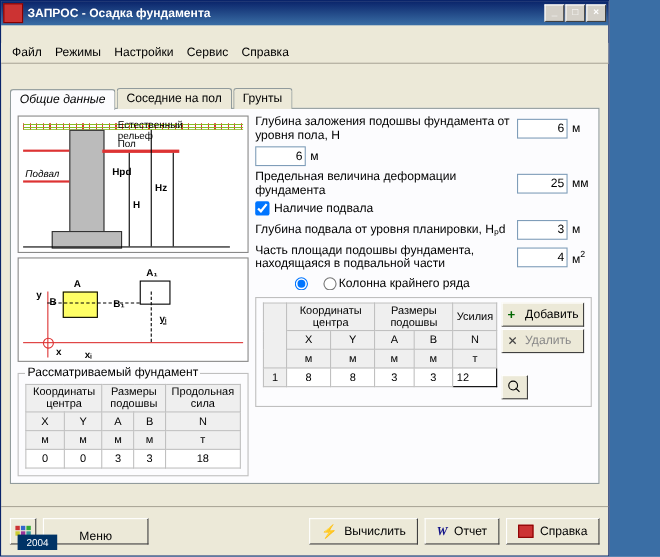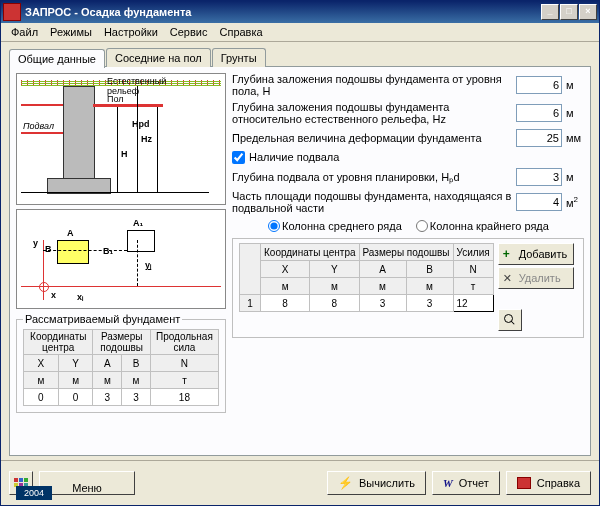--- a/index.html
+++ b/index.html
@@ -1,37 +1,37 @@
 <!DOCTYPE html>
 <html><head>
 <meta charset="utf-8">
 <style>
   html,body{margin:0;padding:0;font-family:Tahoma,Arial,sans-serif;font-size:11px;background:#3a6ea5;}
-  .win{width:600px;height:506px;background:#ece9d8;border:1px solid #0a246a;box-sizing:border-box;display:flex;flex-direction:column;}
+  .win{width:554px;height:506px;background:#ece9d8;border:1px solid #0a246a;box-sizing:border-box;display:flex;flex-direction:column;gap:16px;}
   .titlebar{height:22px;background:linear-gradient(#0a246a,#3a6ea5);color:#fff;display:flex;align-items:center;padding:0 2px;font-weight:bold;font-size:11px;}
   .titlebar .ticon{width:16px;height:16px;background:#c33;margin-right:4px;border:1px solid #800;}
   .titlebar .ttext{flex:1;}
   .tbtns{display:flex;gap:1px;}
   .tbtn{width:16px;height:14px;background:#d4d0c8;border:1px solid #fff;border-right-color:#404040;border-bottom-color:#404040;font-size:9px;line-height:12px;text-align:center;font-family:Marlett,Arial;cursor:default;}
   .menubar{height:18px;background:#ece9d8;display:flex;align-items:center;padding:0 4px;border-bottom:1px solid #aca899;}
   .menuitem{padding:2px 6px;cursor:default;}
   .client{flex:1;padding:6px 8px 4px;display:flex;flex-direction:column;overflow:hidden;}
   .tabs{display:flex;position:relative;z-index:2;}
   .tab{padding:3px 8px;border:1px solid #919b9c;border-bottom:none;background:#ece9d8;margin-right:1px;border-radius:3px 3px 0 0;cursor:default;font-size:11px;position:relative;}
-  .tab.active{background:#fcfcfe;z-index:3;top:1px;}
+  .tab.active{background:#fcfcfe;z-index:3;top:1px;font-style:italic;}
   .tabpanel{flex:1;border:1px solid #919b9c;background:#fcfcfe;margin-top:-1px;padding:6px;display:flex;gap:6px;overflow:hidden;}
   .leftcol{width:210px;display:flex;flex-direction:column;gap:4px;}
   .rightcol{flex:1;display:flex;flex-direction:column;gap:4px;}
   .diagram{border:1px solid #888;background:#fff;height:130px;position:relative;overflow:hidden;font-size:9px;}
   .diagram2{border:1px solid #888;background:#fff;height:98px;position:relative;overflow:hidden;font-size:9px;}
   .fieldrow{display:flex;align-items:center;gap:4px;}
   .fieldrow .lbl{flex:1;font-size:11px;line-height:12px;}
   .fieldrow input[type=text]{width:40px;height:16px;border:1px solid #7f9db9;font-size:11px;padding:0 2px;text-align:right;}
   .unit{width:18px;font-size:11px;}
-  .chk{display:flex;align-items:flex-start;gap:4px;font-size:11px;}
+  .chk{display:flex;align-items:center;gap:4px;font-size:11px;}
   .chk input{width:13px;height:13px;margin:0}
   .radios{display:flex;gap:14px;align-items:center;font-size:11px;margin:2px 0 2px 36px;}
   .radios label{display:flex;align-items:center;gap:2px;}
   .radios input{margin:0;width:12px;height:12px}
   fieldset{border:1px solid #bfbfbf;padding:4px 6px 6px;margin:0;}
   legend{font-size:11px;padding:0 2px;}
   table.grid{border-collapse:collapse;font-size:10px;background:#fff;width:100%;}
   table.grid th,table.grid td{border:1px solid #c0c0c0;padding:1px 3px;text-align:center;height:14px;}
   table.grid th{background:#efefef;font-weight:normal;}
   .neighwrap{display:flex;gap:4px;align-items:flex-start;}
@@ -114,21 +114,21 @@
           <div class="d1-slab"></div>
           <div class="d1-foot"></div>
           <div class="d1-red" style="left:4px;top:30px;width:42px;height:2px;"></div>
           <div class="d1-red" style="left:76px;top:30px;width:70px;height:3px;"></div>
           <div class="d1-txt" style="left:90px;top:20px;">Пол</div>
           <div class="d1-red" style="left:4px;top:58px;width:42px;height:2px;"></div>
           <div class="d1-txt" style="left:6px;top:47px;font-style:italic;">Подвал</div>
           <div class="d1-line" style="left:100px;top:33px;width:1px;height:85px;"></div>
           <div class="d1-line" style="left:120px;top:12px;width:1px;height:106px;"></div>
           <div class="d1-line" style="left:140px;top:33px;width:1px;height:85px;"></div>
-          <div class="d1-txt" style="left:85px;top:45px;font-weight:bold;margin-left:30px;">Hpd</div>
+          <div class="d1-txt" style="left:85px;top:45px;font-weight:bold;">Hpd</div>
           <div class="d1-txt" style="left:124px;top:60px;font-weight:bold;">Hz</div>
           <div class="d1-txt" style="left:104px;top:75px;font-weight:bold;">H</div>
           <div class="d1-line" style="left:4px;top:118px;width:188px;height:1px;"></div>
         </div>
 
         <div class="diagram2">
           <div class="d2-axis" style="left:4px;top:76px;height:1px;width:200px;"></div>
           <div class="d2-axis" style="left:26px;top:30px;width:1px;height:60px;"></div>
           <div class="d2-rect d2-ybox" style="left:40px;top:30px;width:30px;height:22px;"></div>
           <div class="d2-rect" style="left:110px;top:20px;width:26px;height:20px;"></div>
@@ -180,21 +180,20 @@
         </fieldset>
       </div>
 
       <div class="rightcol">
         <div class="fieldrow">
           <div class="lbl">Глубина заложения подошвы фундамента от уровня пола, H</div>
           <input type="text" value="6" style="">
           <div class="unit">м</div>
         </div>
         <div class="fieldrow">
-          <div class="lbl">Глубина заложения подошвы фундамента относительно естественного рельефа, Hz</div>
           <input type="text" value="6" style="">
           <div class="unit">м</div>
         </div>
         <div class="fieldrow">
           <div class="lbl">Предельная величина деформации фундамента</div>
           <input type="text" value="25" style="">
           <div class="unit">мм</div>
         </div>
         <div class="chk">
           <input type="checkbox" checked="" style="">
@@ -207,21 +206,20 @@
         </div>
         <div class="fieldrow">
           <div class="lbl">Часть площади подошвы фундамента, находящаяся в подвальной части</div>
           <input type="text" value="4" style="">
           <div class="unit">м<span class="sup">2</span></div>
         </div>
 
         <div class="radios">
           <label>
               <input type="radio" name="colpos" checked="" style="">
-              <span>Колонна среднего ряда</span>
             </label>
           <label>
               <input type="radio" name="colpos" style="">
               <span>Колонна крайнего ряда</span>
             </label>
         </div>
 
         <fieldset>
           <div class="neighwrap">
             <table class="grid" style="width:auto;">

